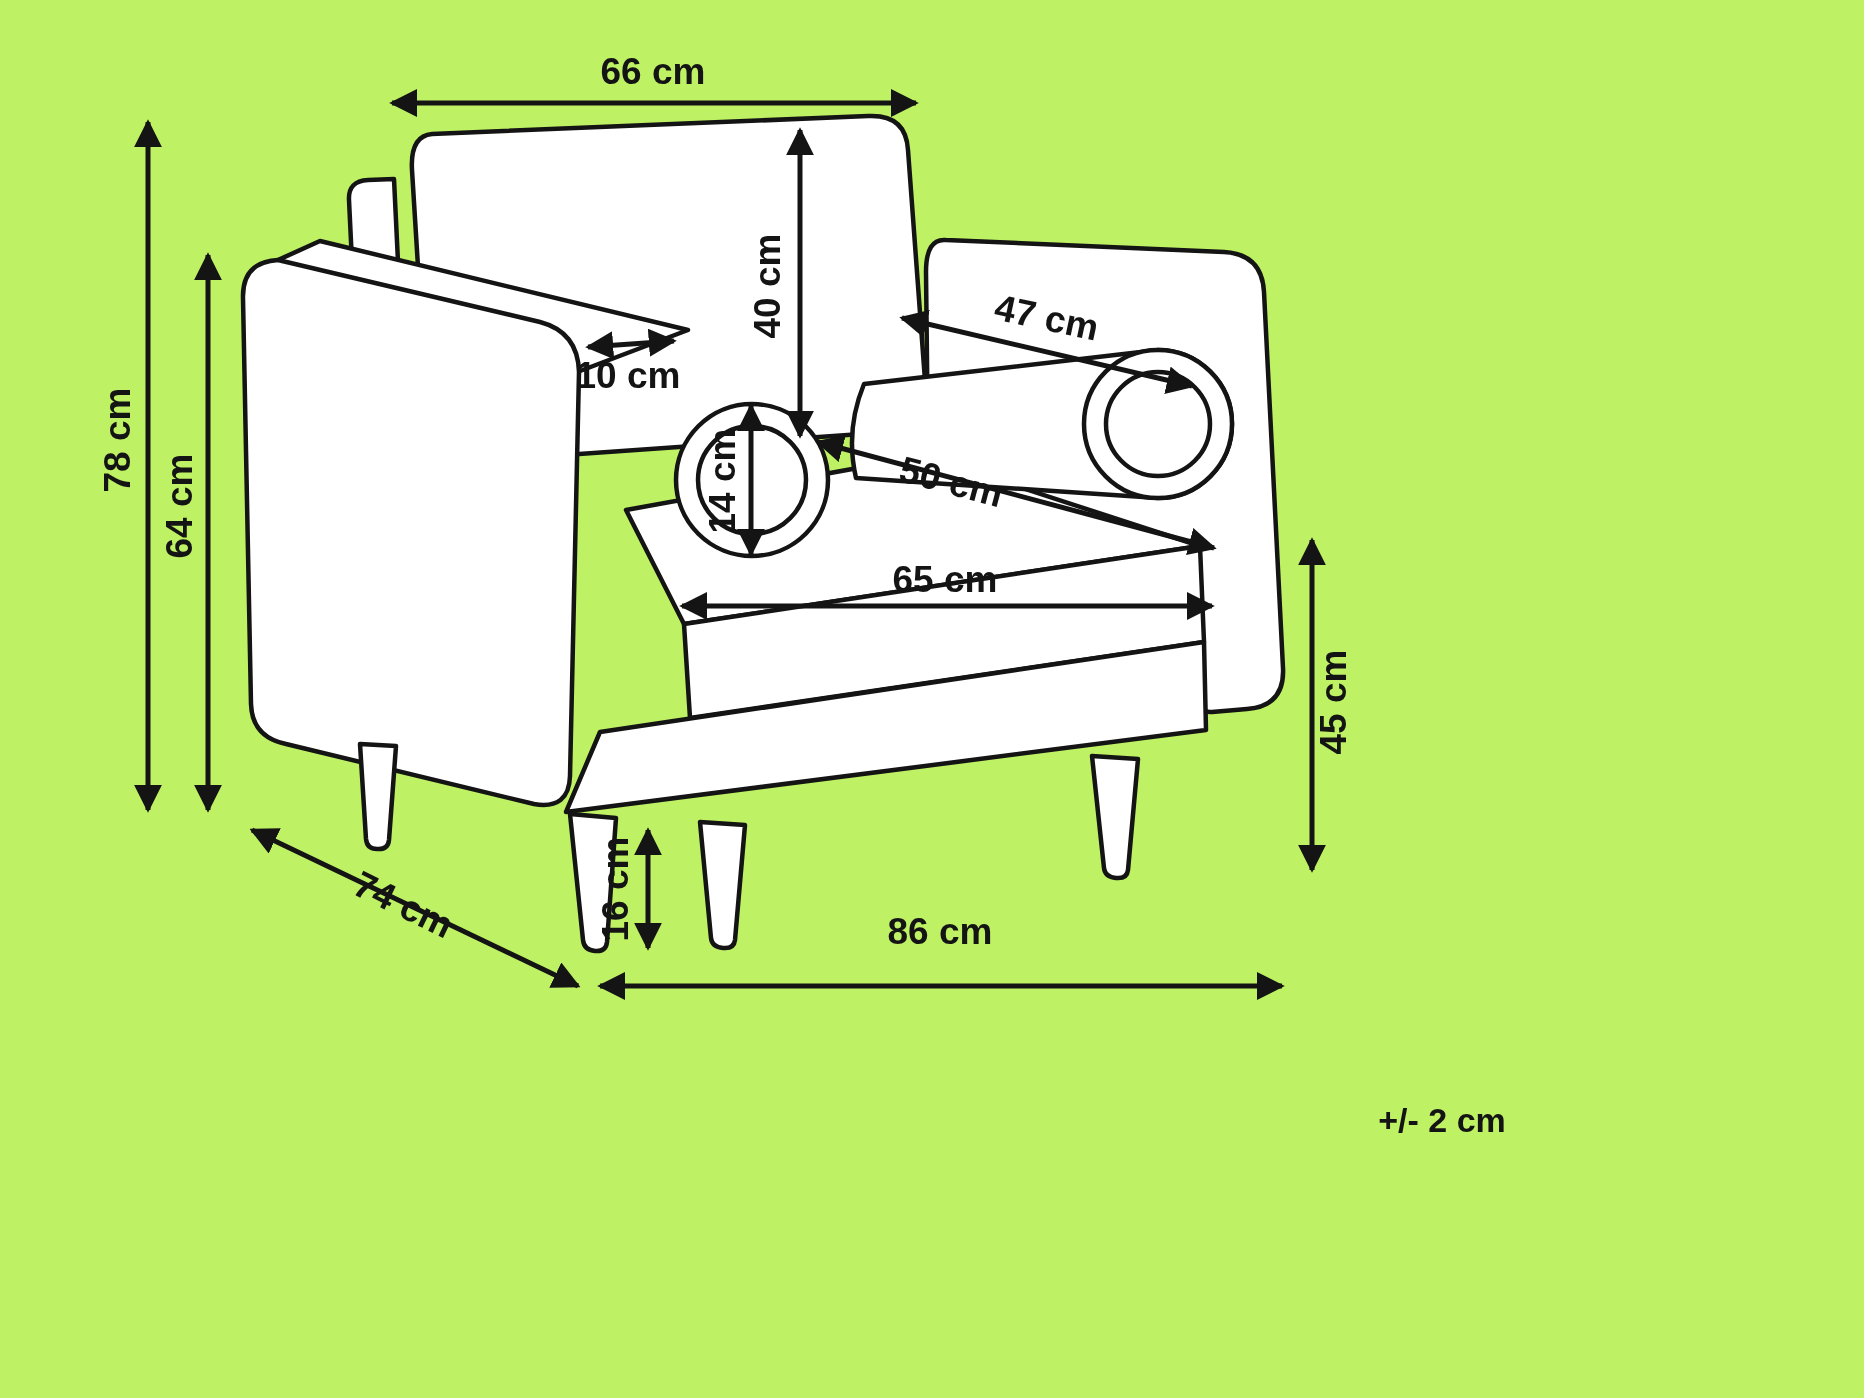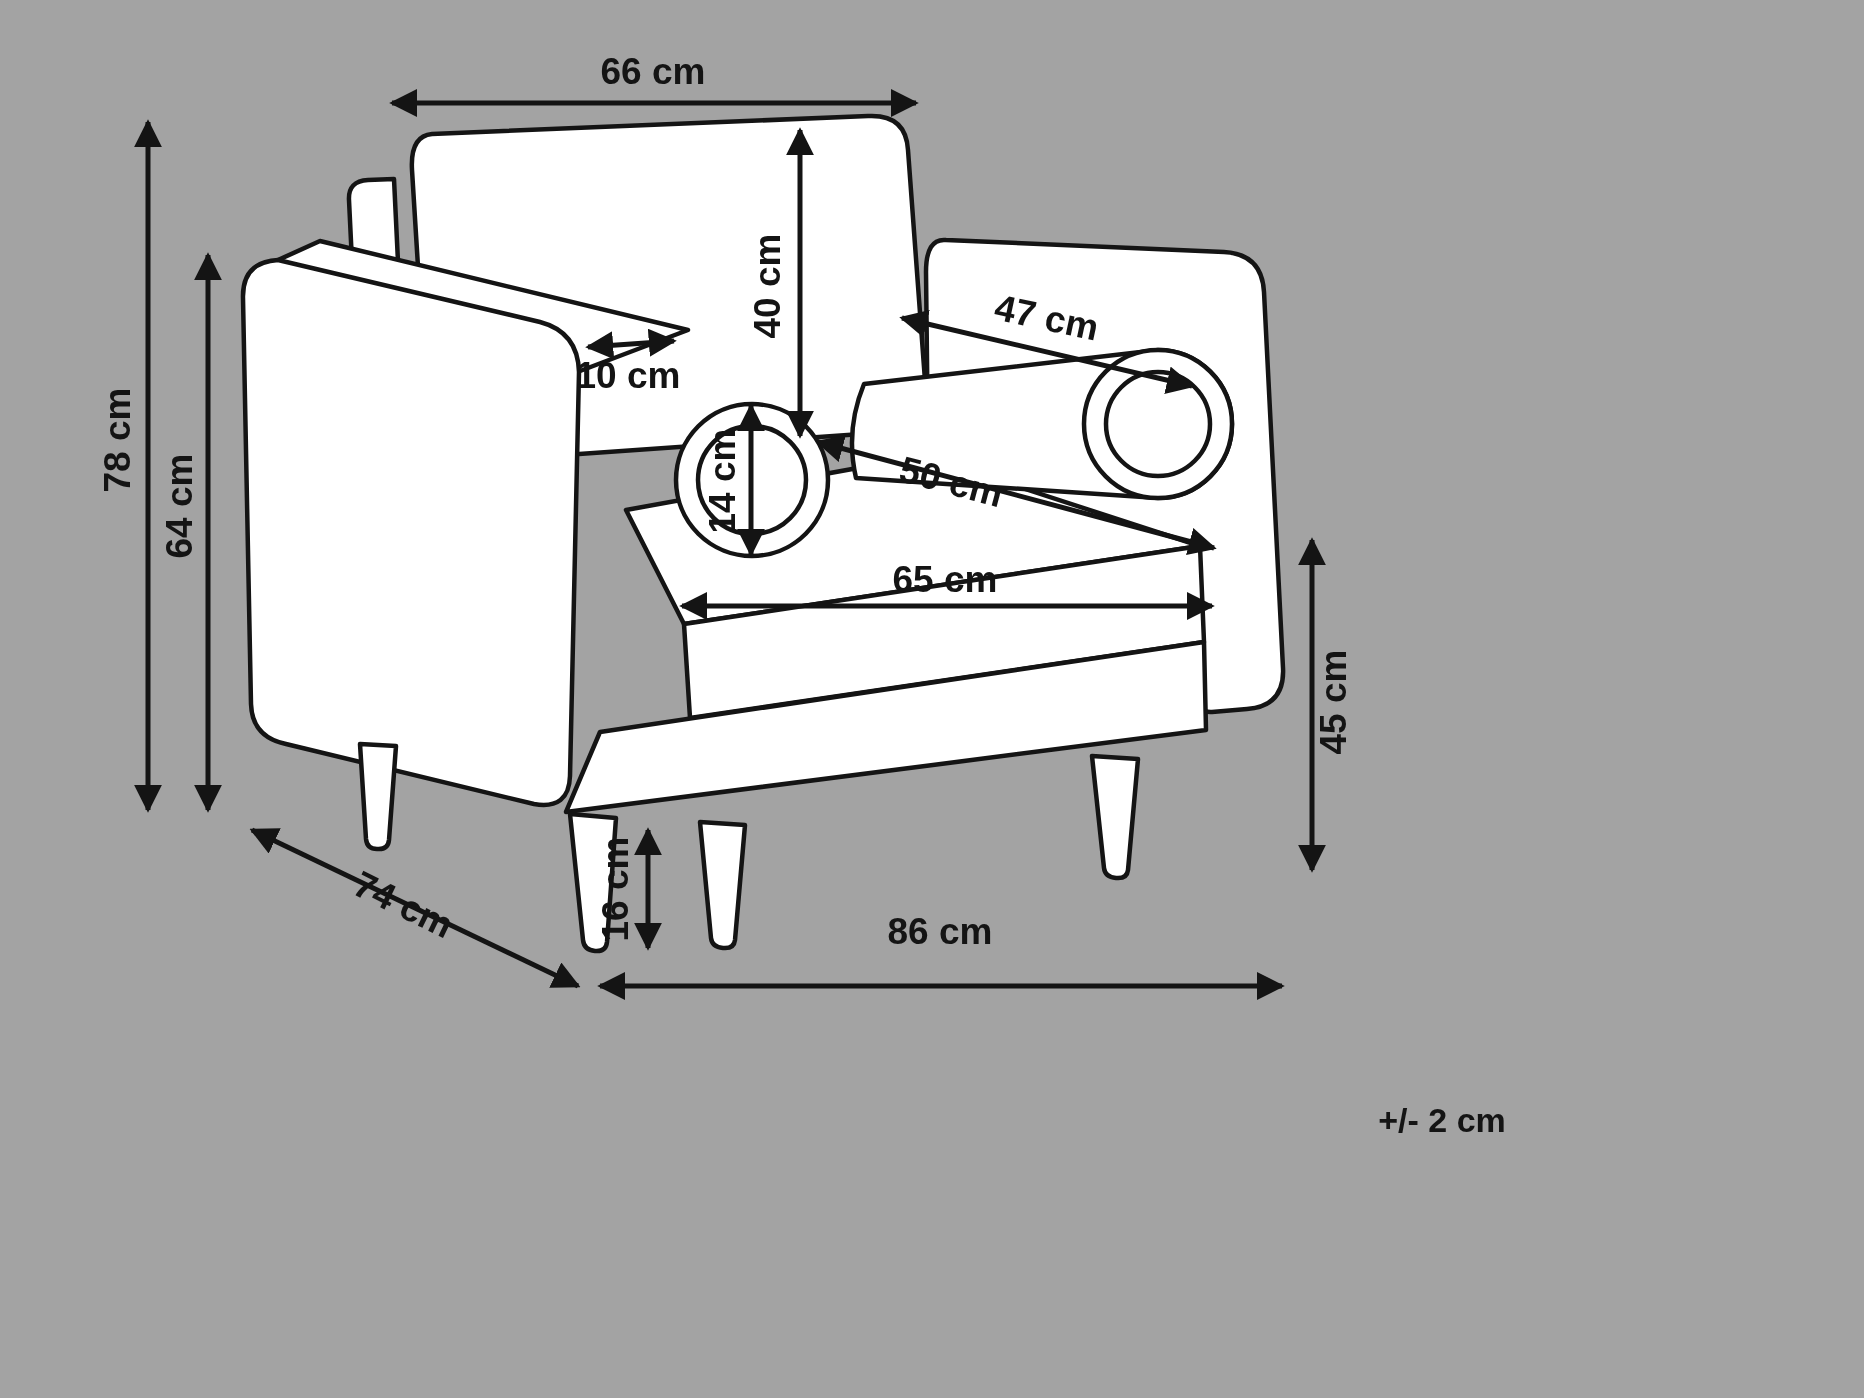--- a/index.html
+++ b/index.html
@@ -4,21 +4,21 @@
 <style>
   html, body {
     margin: 0;
     padding: 0;
     background: #ffffff;
   }
   #stage {
     position: relative;
     width: 1864px;
     height: 1398px;
-    background: #a3a3a3;
+    background: #bef264;
     overflow: hidden;
     font-family: "Liberation Sans", sans-serif;
   }
   svg { display: block; }
   .part {
     fill: #ffffff;
     stroke: #141414;
     stroke-width: 4.5;
     stroke-linejoin: round;
     stroke-linecap: round;

